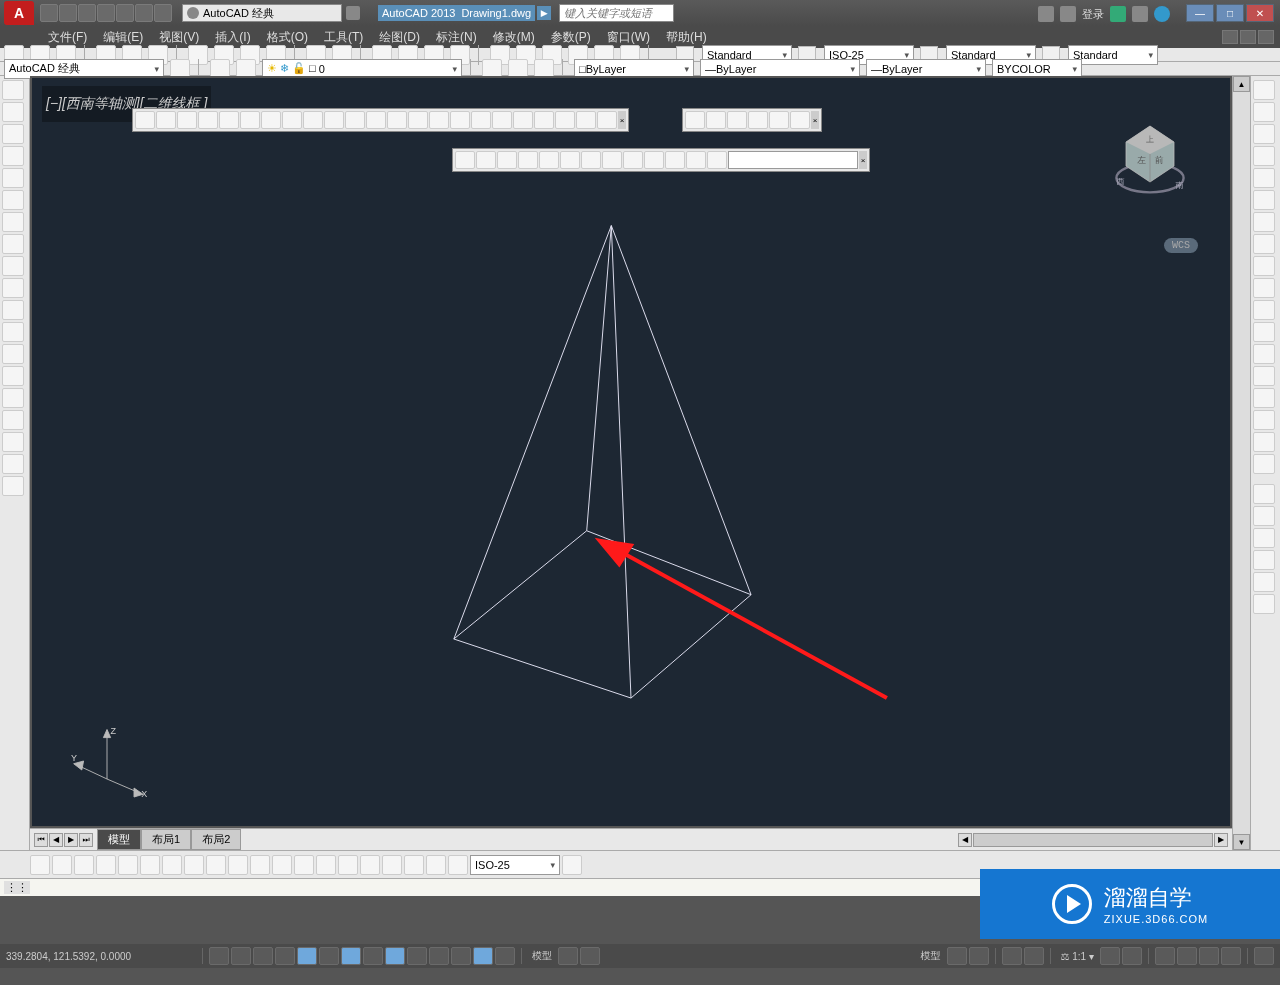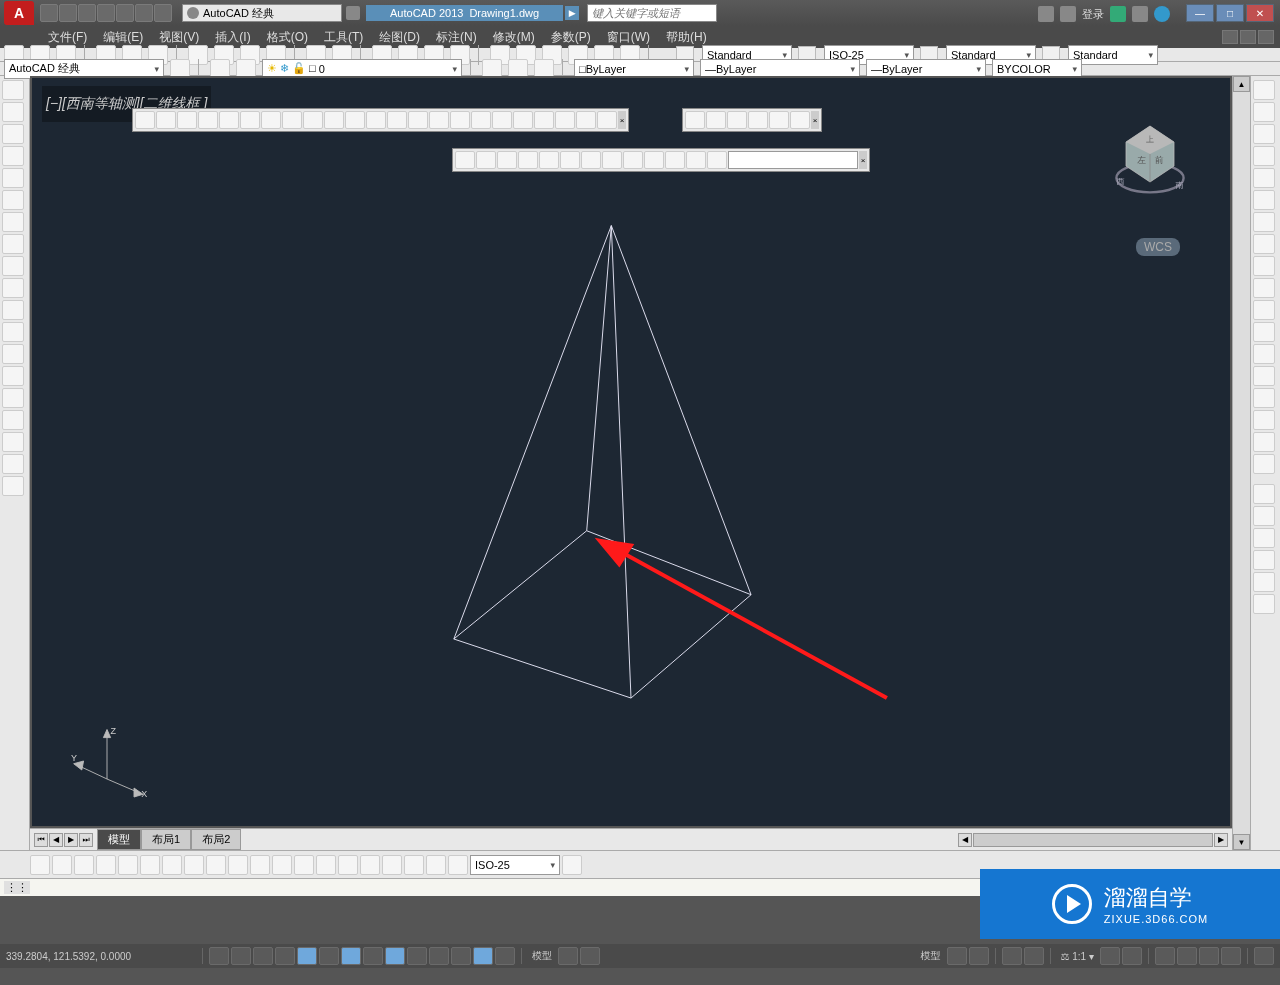--- a/index.html
+++ b/index.html
@@ -5,22 +5,22 @@
 * { margin: 0; padding: 0; box-sizing: border-box; font-family: "Microsoft YaHei", Arial, sans-serif; }
 body { width: 1280px; height: 985px; background: #555; overflow: hidden; font-size: 11px; }
 
 
 .titlebar { height: 26px; background: linear-gradient(#5a5a5a,#4a4a4a); display: flex; align-items: center; gap: 2px; padding-left: 4px; }
 .titlebar .logo { width: 30px; height: 24px; background: #c31d1d; color: #fff; display: flex; align-items: center; justify-content: center; font-size: 14px; font-weight: bold; border-radius: 3px 3px 0 3px; position: relative; }
 .qat { display: flex; gap: 1px; margin-left: 4px; }
 .qat-btn { width: 18px; height: 18px; background: #6a6a6a; border: 1px solid #7a7a7a; border-radius: 2px; }
 .workspace-sel { margin-left: 8px; height: 18px; width: 160px; background: #e8e8e8; border: 1px solid #888; display: flex; align-items: center; padding: 0 4px; font-size: 11px; }
 .workspace-sel .gear { width: 12px; height: 12px; background: #888; border-radius: 50%; margin-right: 4px; }
-.doc-title { margin-left: 4px; background: #5a8fb8; color: #fff; padding: 2px 24px; font-size: 11px; display: flex; gap: 6px; }
-.search-box { margin-left: 6px; height: 18px; width: 130px; background: #fff; border: 1px solid #888; font-size: 11px; color: #999; padding: 0 4px; font-style: italic; }
+.doc-title { margin-left: 16px; background: #5a8fb8; color: #fff; padding: 2px 4px; font-size: 11px; display: flex; gap: 6px; }
+.search-box { margin-left: 6px; height: 18px; width: 115px; background: #fff; border: 1px solid #888; font-size: 11px; color: #999; padding: 0 4px; font-style: italic; }
 .title-right { margin-left: auto; display: flex; align-items: flex-end; gap: 6px; padding-right: 6px; }
 .title-right .icon { width: 16px; height: 16px; background: #888; border-radius: 2px; }
 .login-btn { color: #ddd; font-size: 11px; }
 .win-btns { display: flex; gap: 2px; margin-left: 10px; }
 .win-btn { width: 28px; height: 18px; background: #6a8db8; border: 1px solid #567; display: flex; align-items: center; justify-content: center; color: #fff; font-size: 10px; }
 .win-btn.close { background: #c05050; }
 
 
 .menubar { height: 22px; background: #4a4a4a; display: flex; align-items: center; padding-left: 40px; color: #ddd; font-size: 12px; }
 .menubar span { padding: 0 8px; cursor: default; }
@@ -53,21 +53,21 @@
 .float-tb { position: absolute; background: #e8e8e8; border: 1px solid #888; display: flex; gap: 1px; padding: 2px; }
 .float-tb .f-btn { width: 20px; height: 18px; background: #f5f5f5; border: 1px solid #ccc; border-radius: 2px; }
 .float-tb .f-close { width: 8px; background: #ccc; display: flex; align-items: center; justify-content: center; font-size: 8px; }
 .ft1 { top: 30px; left: 100px; }
 .ft2 { top: 30px; left: 650px; }
 .ft3 { top: 70px; left: 420px; }
 .ft3 .f-input { width: 130px; height: 18px; background: #fff; border: 1px solid #999; }
 
 .viewcube { position: absolute; top: 40px; right: 40px; width: 80px; height: 80px; }
 .viewcube svg { width: 100%; height: 100%; }
-.wcs-badge { position: absolute; top: 160px; right: 50px; background: #5a6a7a; color: #aaa; font-size: 12px; padding: 2px 8px; border-radius: 8px; }
+.wcs-badge { position: absolute; top: 160px; right: 32px; background: #5a6a7a; color: #aaa; font-size: 10px; padding: 2px 8px; border-radius: 8px; font-family: Liberation Mono, monospace; }
 
 .canvas svg.geom { position: absolute; top: 0; left: 0; width: 100%; height: 100%; }
 
 .ucs-icon { position: absolute; bottom: 20px; left: 30px; width: 90px; height: 90px; }
 
 
 .model-tabs { height: 22px; background: #e8e8e8; display: flex; align-items: center; border-top: 1px solid #aaa; }
 .model-tabs .nav { display: flex; gap: 1px; margin: 0 4px; }
 .model-tabs .nav div { width: 14px; height: 14px; background: #ddd; border: 1px solid #999; font-size: 8px; display: flex; align-items: center; justify-content: center; }
 .model-tabs .tab { padding: 2px 10px; background: #ccc; border: 1px solid #999; font-size: 11px; }

